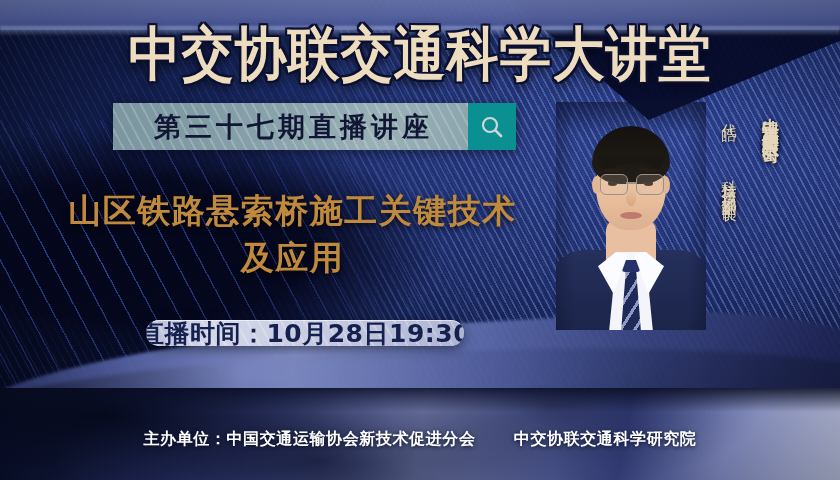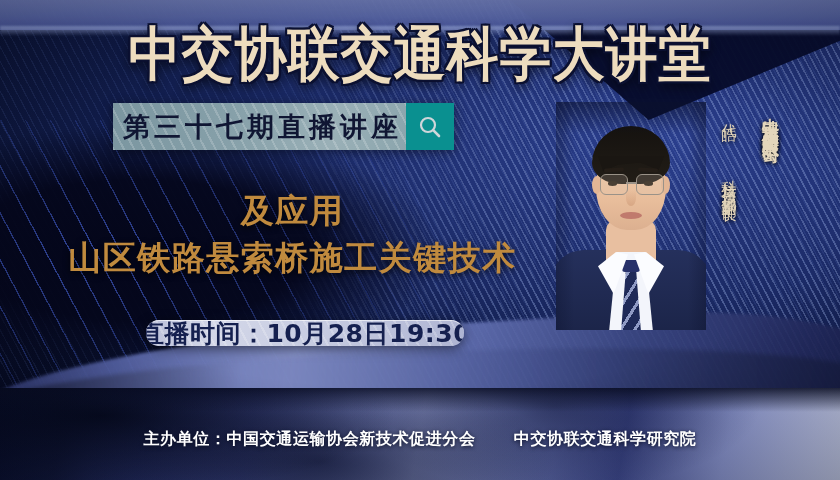--- a/index.html
+++ b/index.html
@@ -142,21 +142,21 @@
       -2px  0   0 #0b1030, 2px  0   0 #0b1030,
        0 4px 10px rgba(0,0,0,.75);
     white-space:nowrap;
     transform:scaleY(1.12);
     transform-origin:top center;
   }
 
   
   .subtitle-bar{
     position:absolute;left:113px;top:103px;
-    width:341px;height:47px;
+    width:403px;height:47px;
     display:flex;align-items:stretch;
     box-shadow:0 2px 10px rgba(0,0,0,.45);
   }
   .subtitle-bar .sb-body{
     flex:1;
     position:relative;
     background:linear-gradient(100deg,#7b96a0 0%,#86a0a9 40%,#9ab0b7 75%,#8ba5ad 100%);
     display:flex;align-items:center;justify-content:center;
     overflow:hidden;
   }
@@ -383,22 +383,22 @@
       <span>
         <svg width="26" height="26" viewBox="0 0 26 26" aria-hidden="true">
           <circle cx="11" cy="11" r="7" fill="none" stroke="#cfd6da" stroke-width="2.2"></circle>
           <line x1="16.2" y1="16.2" x2="22" y2="22" stroke="#cfd6da" stroke-width="2.6" stroke-linecap="round"></line>
         </svg>
       </span>
     </div>
   </div>
 
   <div class="headline">
+    <span class="hl-line">山区铁路悬索桥施工关键技术</span>
     <span class="hl-line">及应用</span>
-    <span class="hl-line">山区铁路悬索桥施工关键技术</span>
   </div>
 
   <div class="time-pill">
     <span class="time-text">直播时间：10月28日19:30</span>
   </div>
 
   <div class="speaker">
     <div class="sp-suit"></div>
     <div class="sp-neck"></div>
     <div class="sp-shirt"></div>

